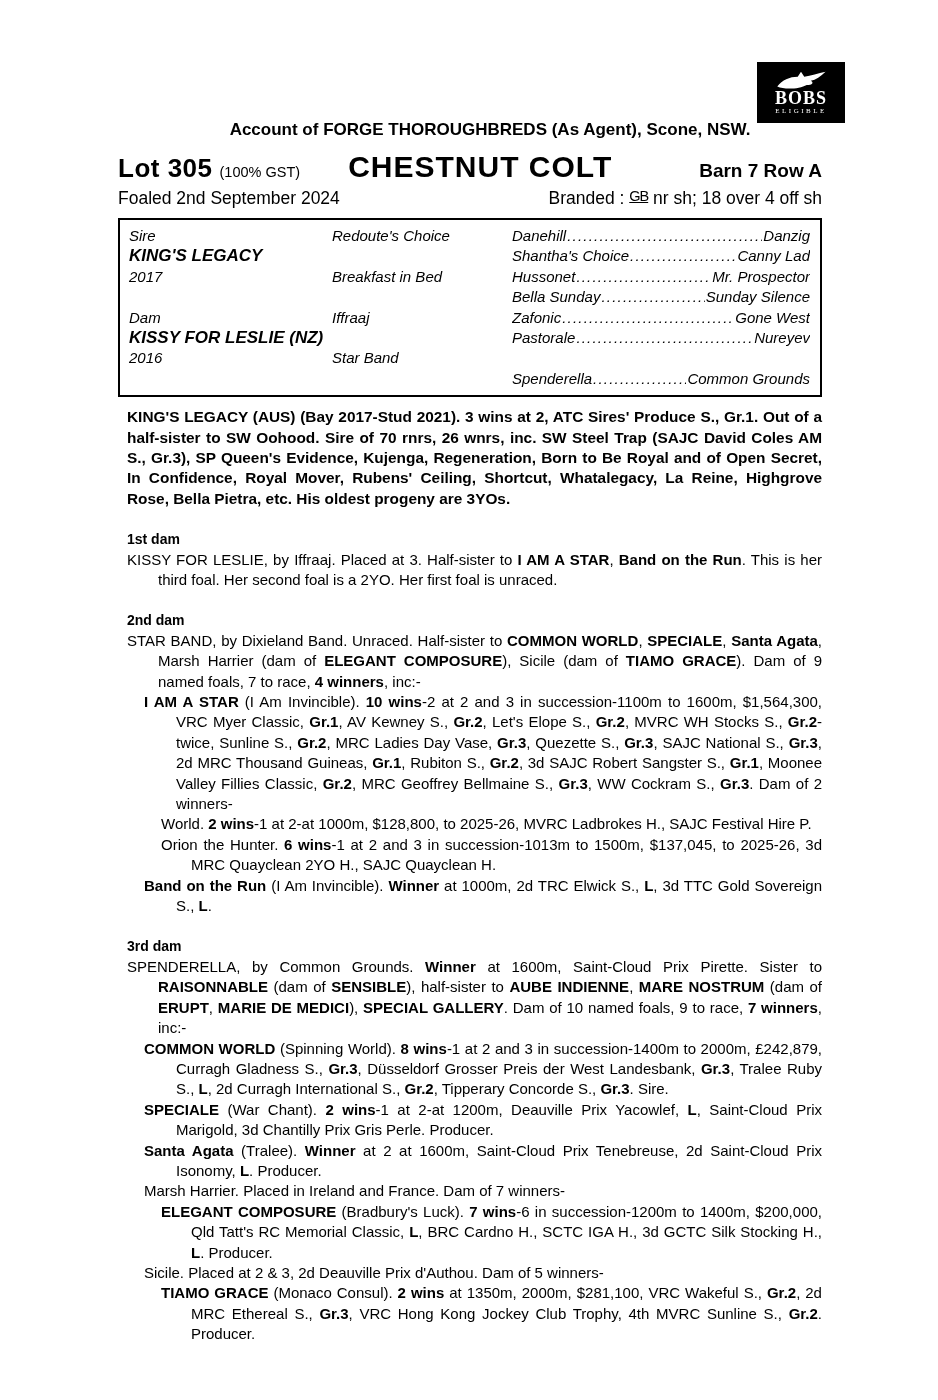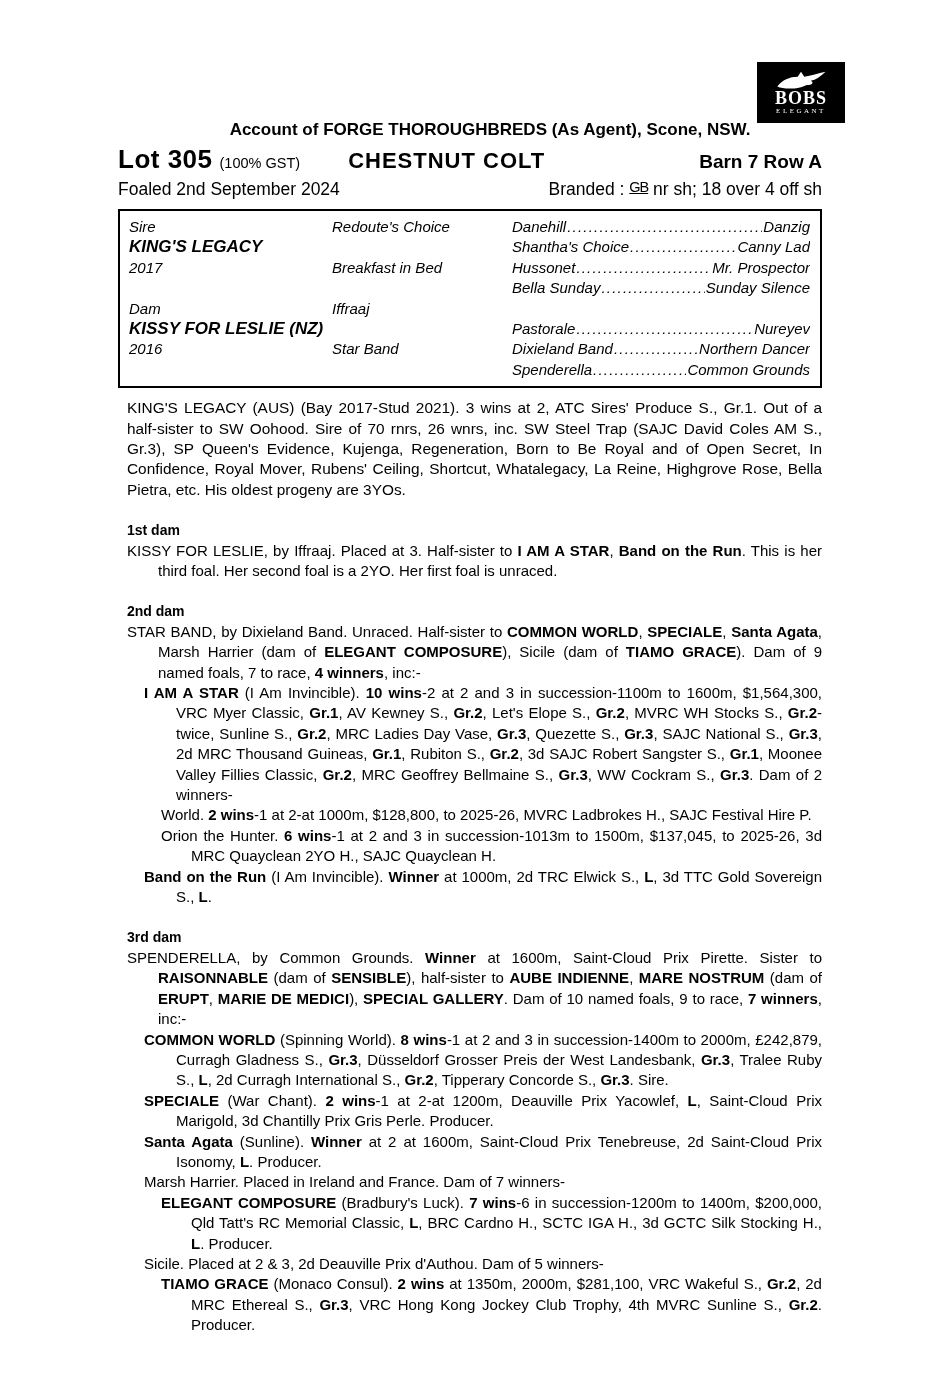--- a/index.html
+++ b/index.html
@@ -17,57 +17,57 @@
            display:flex; flex-direction:column; align-items:center; justify-content:center; }
   .badge svg { display:block; margin-bottom:1px; }
   .badge .b1 { font-family:Liberation Serif, serif; font-size:18px; font-weight:bold; letter-spacing:1px; line-height:17px; }
   .badge .b2 { font-family:"Liberation Serif", serif; font-size:7px; letter-spacing:2.5px; line-height:8px; }
 
   
   .account { text-align:center; font-weight:bold; font-size:17px; line-height:20px; margin:0 0 0 40px; }
   .lot-line { display:flex; align-items:baseline; margin-top:4px; }
   .lot { font-size:26px; font-weight:bold; letter-spacing:0.5px; }
   .gst { font-size:14.5px; margin-left:7px; }
-  .colour-title { font-size:22px; font-weight:bold; letter-spacing:1px; margin-left:48px; }
+  .colour-title { font-size:30px; font-weight:bold; letter-spacing:1px; margin-left:48px;margin-top:6px; }
   .barn { font-size:19px; font-weight:bold; margin-left:auto; }
   .foal-line { display:flex; justify-content:space-between; align-items:baseline; font-size:17.5px; margin-top:4px;gap:33px; }
   .brand-mark { text-decoration:underline; font-size:14.5px; vertical-align:3px; letter-spacing:-1px; }
 
   
   .ped { border:2px solid #000; margin-top:9px; padding:6px 10px 6px 9px;
          display:grid; grid-template-columns:203px 180px 1fr; grid-auto-rows:20.4px;
          font-size:15px; line-height:20.4px; align-items:baseline;font-style:italic; }
   .ped .big { font-weight:bold; font-size:17px; white-space:nowrap; }
   .g3row { display:flex; align-items:baseline; overflow:hidden; }
   .g3l { white-space:nowrap; }
   .g3r { white-space:nowrap; }
   .g3dots { flex:1 1 auto; overflow:hidden; height:20.4px; margin:0 1px; }
   .g3dots::after { content:"......................................................................................"; letter-spacing:1.2px; }
 
   
   .textcol { margin-left:9px; width:695px; font-size:15px; line-height:20.4px; }
-  .sire-para { font-weight:normal; text-align:justify; margin:10px 0 0 0; font-size:15.4px; }
+  .sire-para { font-weight:bold; text-align:justify; margin:10px 0 0 0; font-size:15.4px; }
   .dam-heading { font-size:14px; font-weight:bold; margin:20px 0 0 0; line-height:20.4px; }
   .para { margin:0; text-align:justify; }
   .para .b { font-weight:bold; }
   .lvl0 { padding-left:31px; text-indent:-31px; }
   .lvl1 { padding-left:49px; text-indent:-32px; }
   .lvl2 { padding-left:64px; text-indent:-30px; }
 </style>
 </head>
 <body>
 
 <div class="page">
 
   <div class="badge">
     <svg width="54" height="18" viewBox="0 0 64 22">
       <path d="M3 19 C9 11 18 7 28 7 L32 1 L36 7 C44 6 53 3 62 1 C56 7 50 11 44 12 C48 14 46 18 39 17 C30 22 12 23 3 19 Z" fill="#ffffff"></path>
     </svg>
     <div class="b1">BOBS</div>
-    <div class="b2">ELEGANT</div>
+    <div class="b2">ELIGIBLE</div>
   </div>
 
   <div class="inner">
     <div class="account">Account of FORGE THOROUGHBREDS (As Agent), Scone, NSW.</div>
 
     <div class="lot-line">
       <span class="lot">Lot 305</span>
       <span class="gst">(100% GST)</span>
       <span class="colour-title">CHESTNUT COLT</span>
       <span class="barn">Barn 7 Row A</span>
@@ -106,29 +106,29 @@
       <div style="grid-area:3/3" class="g3row">
           <span class="g3l">Hussonet</span>
           <span class="g3dots"></span>
           <span class="g3r">Mr. Prospector</span>
         </div>
       <div style="grid-area:4/3" class="g3row">
           <span class="g3l">Bella Sunday</span>
           <span class="g3dots"></span>
           <span class="g3r">Sunday Silence</span>
         </div>
+      <div style="grid-area:5/3" class="g3row">
+          <span class="g3l">Zafonic</span>
+          <span class="g3dots"></span>
+          <span class="g3r">Gone West</span>
+        </div>
       <div style="grid-area:6/3" class="g3row">
           <span class="g3l">Pastorale</span>
           <span class="g3dots"></span>
           <span class="g3r">Nureyev</span>
-        </div>
-      <div style="grid-area:7/3" class="g3row">
-          <span class="g3l">Dixieland Band</span>
-          <span class="g3dots"></span>
-          <span class="g3r">Northern Dancer</span>
         </div>
       <div style="grid-area:8/3" class="g3row">
           <span class="g3l">Spenderella</span>
           <span class="g3dots"></span>
           <span class="g3r">Common Grounds</span>
         </div>
     </div>
 
     <div class="textcol">
       <p class="sire-para">KING'S LEGACY (AUS) (Bay 2017-Stud 2021). 3 wins at 2, ATC Sires' Produce S., Gr.1. Out of a half-sister to SW Oohood. Sire of 70 rnrs, 26 wnrs, inc. SW Steel Trap (SAJC David Coles AM S., Gr.3), SP Queen's Evidence, Kujenga, Regeneration, Born to Be Royal and of Open Secret, In Confidence, Royal Mover, Rubens' Ceiling, Shortcut, Whatalegacy, La Reine, Highgrove Rose, Bella Pietra, etc. His oldest progeny are 3YOs.</p>
@@ -143,21 +143,21 @@
             <p class="para lvl1"><span class="b">I AM A STAR</span><span> (I Am Invincible). </span><span class="b">10 wins</span><span>-2 at 2 and 3 in succession-1100m to 1600m, $1,564,300, VRC Myer Classic, </span><span class="b">Gr.1</span><span>, AV Kewney S., </span><span class="b">Gr.2</span><span>, Let's Elope S., </span><span class="b">Gr.2</span><span>, MVRC WH Stocks S., </span><span class="b">Gr.2</span><span>-twice, Sunline S., </span><span class="b">Gr.2</span><span>, MRC Ladies Day Vase, </span><span class="b">Gr.3</span><span>, Quezette S., </span><span class="b">Gr.3</span><span>, SAJC National S., </span><span class="b">Gr.3</span><span>, 2d MRC Thousand Guineas, </span><span class="b">Gr.1</span><span>, Rubiton S., </span><span class="b">Gr.2</span><span>, 3d SAJC Robert Sangster S., </span><span class="b">Gr.1</span><span>, Moonee Valley Fillies Classic, </span><span class="b">Gr.2</span><span>, MRC Geoffrey Bellmaine S., </span><span class="b">Gr.3</span><span>, WW Cockram S., </span><span class="b">Gr.3</span><span>. Dam of 2 winners-</span></p>
             <p class="para lvl2"><span>World. </span><span class="b">2 wins</span><span>-1 at 2-at 1000m, $128,800, to 2025-26, MVRC Ladbrokes H., SAJC Festival Hire P.</span></p>
             <p class="para lvl2"><span>Orion the Hunter. </span><span class="b">6 wins</span><span>-1 at 2 and 3 in succession-1013m to 1500m, $137,045, to 2025-26, 3d MRC Quayclean 2YO H., SAJC Quayclean H.</span></p>
             <p class="para lvl1"><span class="b">Band on the Run</span><span> (I Am Invincible). </span><span class="b">Winner</span><span> at 1000m, 2d TRC Elwick S., </span><span class="b">L</span><span>, 3d TTC Gold Sovereign S., </span><span class="b">L</span><span>.</span></p>
           </section>
           <section>
             <h3 class="dam-heading">3rd dam</h3>
             <p class="para lvl0"><span>SPENDERELLA, by Common Grounds. </span><span class="b">Winner</span><span> at 1600m, Saint-Cloud Prix Pirette. Sister to </span><span class="b">RAISONNABLE</span><span> (dam of </span><span class="b">SENSIBLE</span><span>), half-sister to </span><span class="b">AUBE INDIENNE</span><span>, </span><span class="b">MARE NOSTRUM</span><span> (dam of </span><span class="b">ERUPT</span><span>, </span><span class="b">MARIE DE MEDICI</span><span>), </span><span class="b">SPECIAL GALLERY</span><span>. Dam of 10 named foals, 9 to race, </span><span class="b">7 winners</span><span>, inc:-</span></p>
             <p class="para lvl1"><span class="b">COMMON WORLD</span><span> (Spinning World). </span><span class="b">8 wins</span><span>-1 at 2 and 3 in succession-1400m to 2000m, £242,879, Curragh Gladness S., </span><span class="b">Gr.3</span><span>, Düsseldorf Grosser Preis der West Landesbank, </span><span class="b">Gr.3</span><span>, Tralee Ruby S., </span><span class="b">L</span><span>, 2d Curragh International S., </span><span class="b">Gr.2</span><span>, Tipperary Concorde S., </span><span class="b">Gr.3</span><span>. Sire.</span></p>
             <p class="para lvl1"><span class="b">SPECIALE</span><span> (War Chant). </span><span class="b">2 wins</span><span>-1 at 2-at 1200m, Deauville Prix Yacowlef, </span><span class="b">L</span><span>, Saint-Cloud Prix Marigold, 3d Chantilly Prix Gris Perle. Producer.</span></p>
-            <p class="para lvl1"><span class="b">Santa Agata</span><span> (Sunline). </span><span class="b">Winner</span><span> at 2 at 1600m, Saint-Cloud Prix Tenebreuse, 2d Saint-Cloud Prix Isonomy, </span><span class="b">L</span><span>. Producer.</span></p>
+            <p class="para lvl1"><span class="b">Santa Agata</span><span> (Tralee). </span><span class="b">Winner</span><span> at 2 at 1600m, Saint-Cloud Prix Tenebreuse, 2d Saint-Cloud Prix Isonomy, </span><span class="b">L</span><span>. Producer.</span></p>
             <p class="para lvl1"><span>Marsh Harrier. Placed in Ireland and France. Dam of 7 winners-</span></p>
             <p class="para lvl2"><span class="b">ELEGANT COMPOSURE</span><span> (Bradbury's Luck). </span><span class="b">7 wins</span><span>-6 in succession-1200m to 1400m, $200,000, Qld Tatt's RC Memorial Classic, </span><span class="b">L</span><span>, BRC Cardno H., SCTC IGA H., 3d GCTC Silk Stocking H., </span><span class="b">L</span><span>. Producer.</span></p>
             <p class="para lvl1"><span>Sicile. Placed at 2 &amp; 3, 2d Deauville Prix d'Authou. Dam of 5 winners-</span></p>
             <p class="para lvl2"><span class="b">TIAMO GRACE</span><span> (Monaco Consul). </span><span class="b">2 wins</span><span> at 1350m, 2000m, $281,100, VRC Wakeful S., </span><span class="b">Gr.2</span><span>, 2d MRC Ethereal S., </span><span class="b">Gr.3</span><span>, VRC Hong Kong Jockey Club Trophy, 4th MVRC Sunline S., </span><span class="b">Gr.2</span><span>. Producer.</span></p>
           </section>
         </div>
     </div>
   </div>
 
 </div>

